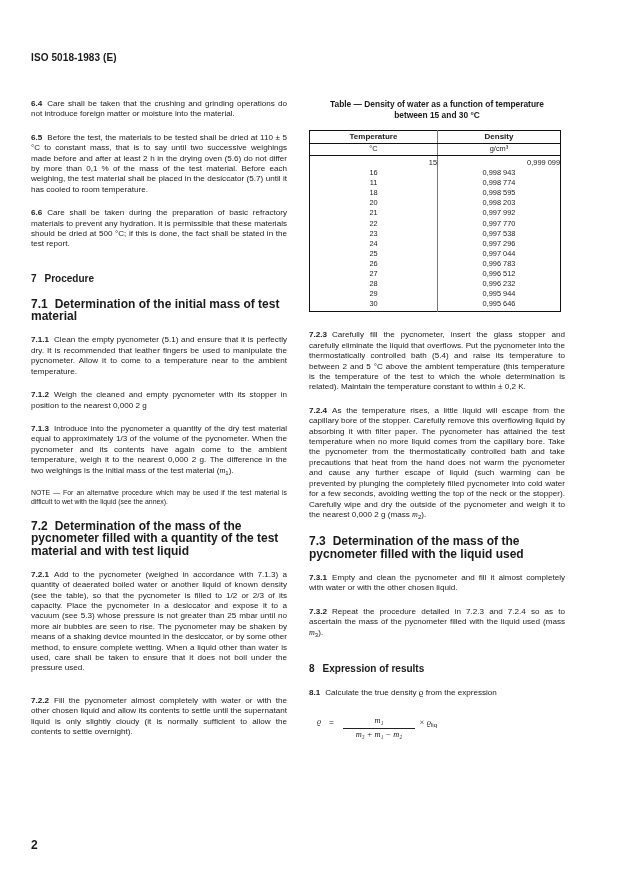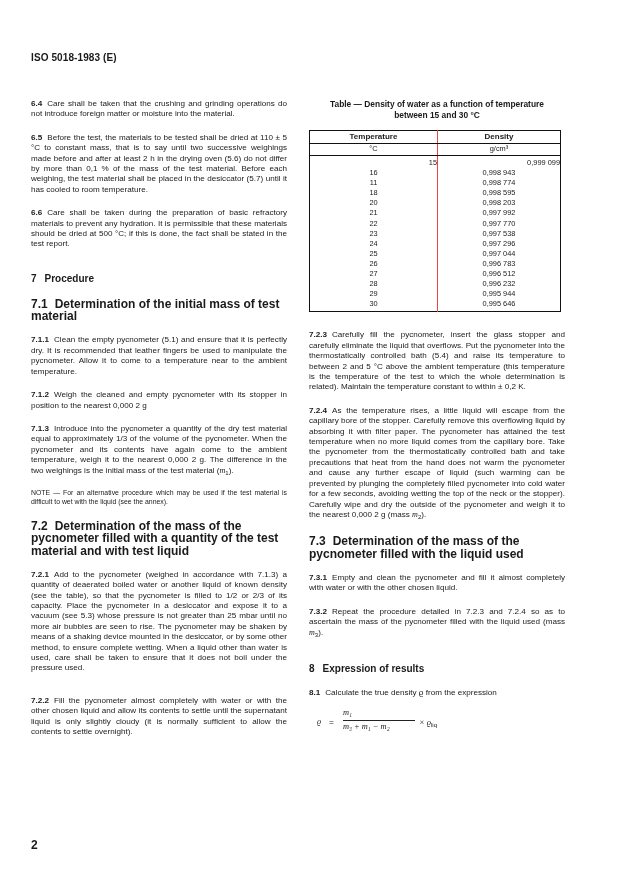--- a/index.html
+++ b/index.html
@@ -24,21 +24,21 @@
   table.density { border: 1.4px solid #111; }
   table.density th { font-weight: bold; height: 12px; border-bottom: 1px solid #111; font-size: 8px; }
   table.density tr.units td { height: 11px; border-bottom: 1.4px solid #111; }
   table.density td.c1, table.density th.c1 { border-right: 1px solid #ef4444; width: 127px; }
   table.density tbody td { height: 10.1px; line-height: 10.1px; }
   table.density tbody tr:first-child td { padding-top: 2px; text-align: right; }
   table.density tbody tr:last-child td { padding-bottom: 2px; }
   .formula { position: relative; margin-top: 10px; margin-left: 8px; height: 30px; font-size: 8.4px; }
   .formula .lhs { position: absolute; left: 0; top: 9px; }
   .formula .eq { position: absolute; left: 12px; top: 9px; }
-  .formula .frac { position: absolute; left: 26px; top: 0; width: 72px; text-align: left; }
+  .formula .frac { position: absolute; left: 26px; top: 8px; width: 72px; text-align: center; }
   .formula .numr { display: block; height: 11px; }
   .formula .bar { display: block; border-top: 0.8px solid #222; margin: 1px 0; }
   .formula .denr { display: block; }
   .formula .rhs { position: absolute; left: 102px; top: 9px; }
   .page-number { position: absolute; left: 31px; top: 838px; font-size: 12px; font-weight: bold; }
   .gap-s { height: 10px; } .gap-m { height: 13px; } .gap-l { height: 22px; }
 </style>
 </head>
 <body>
 

